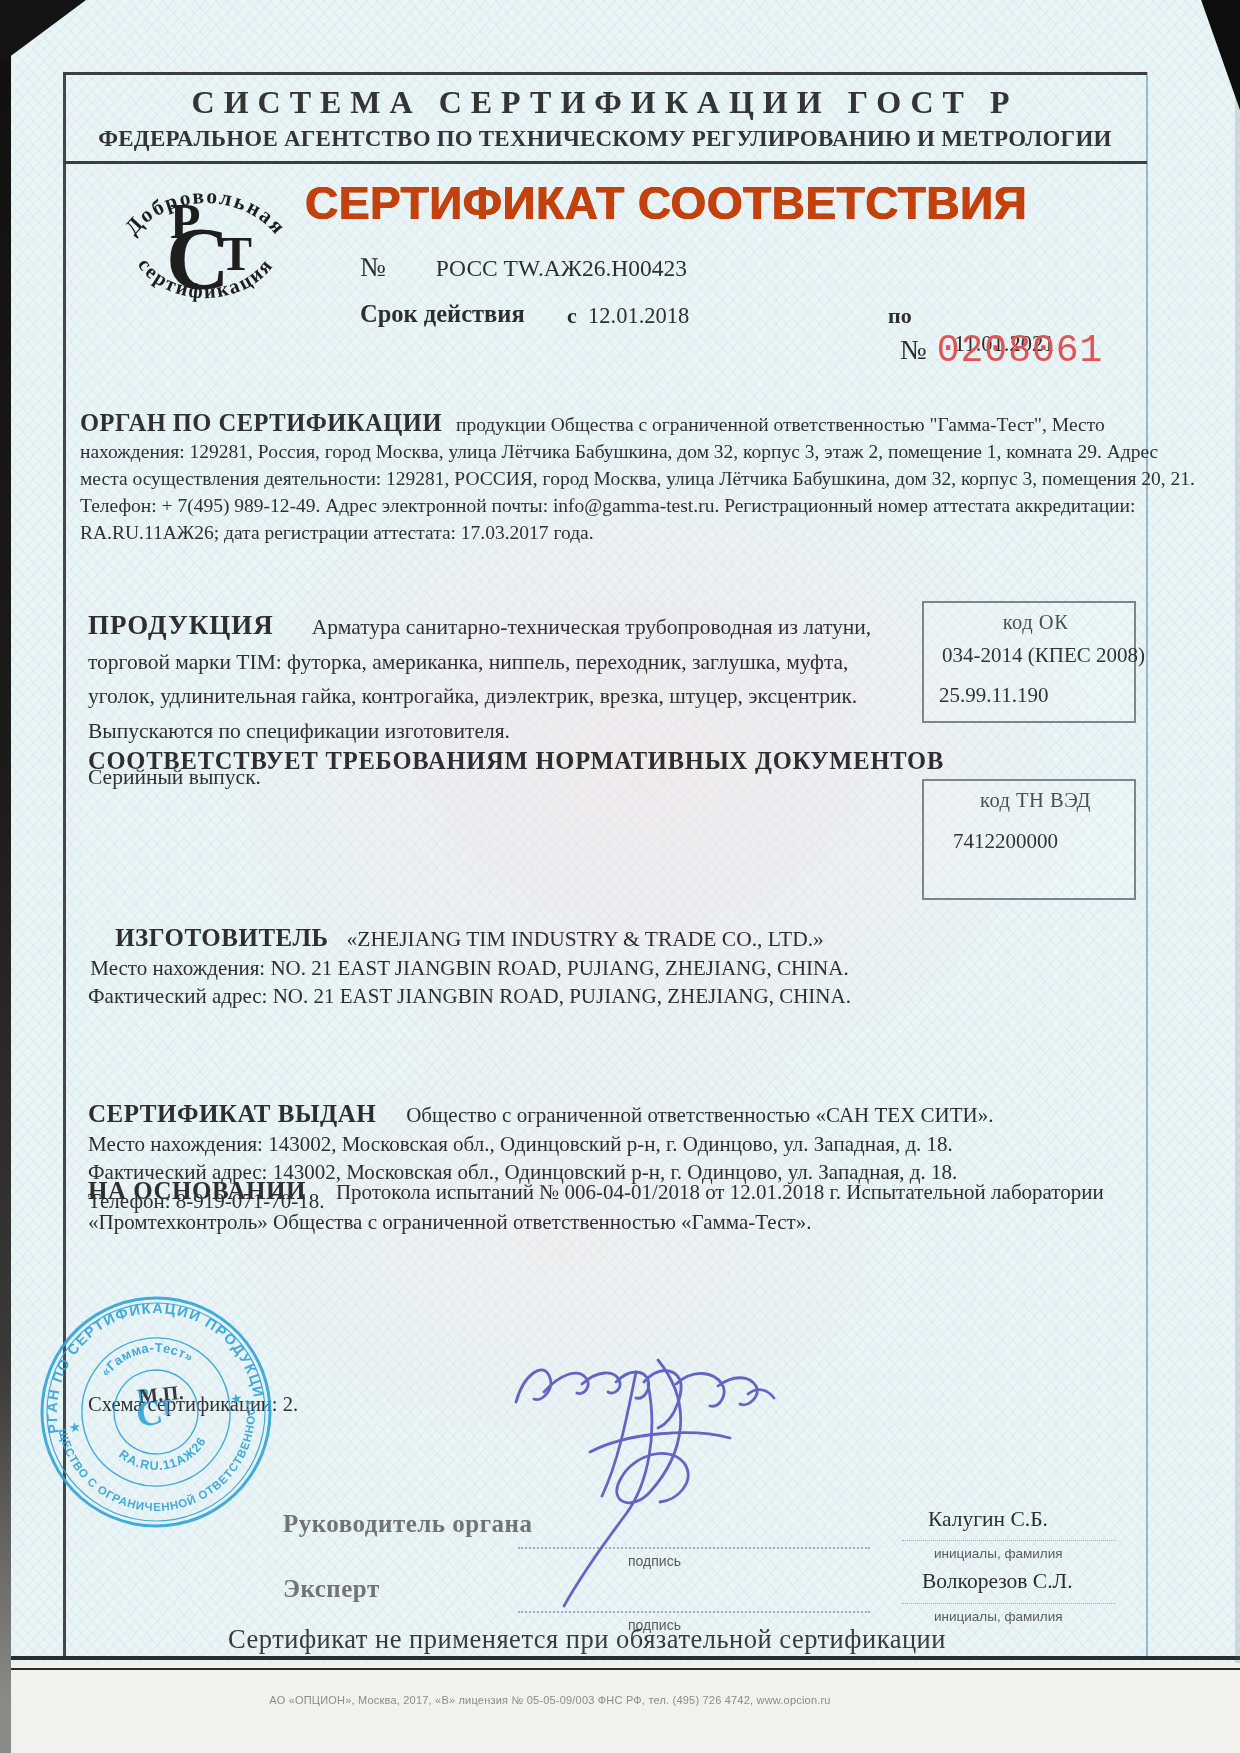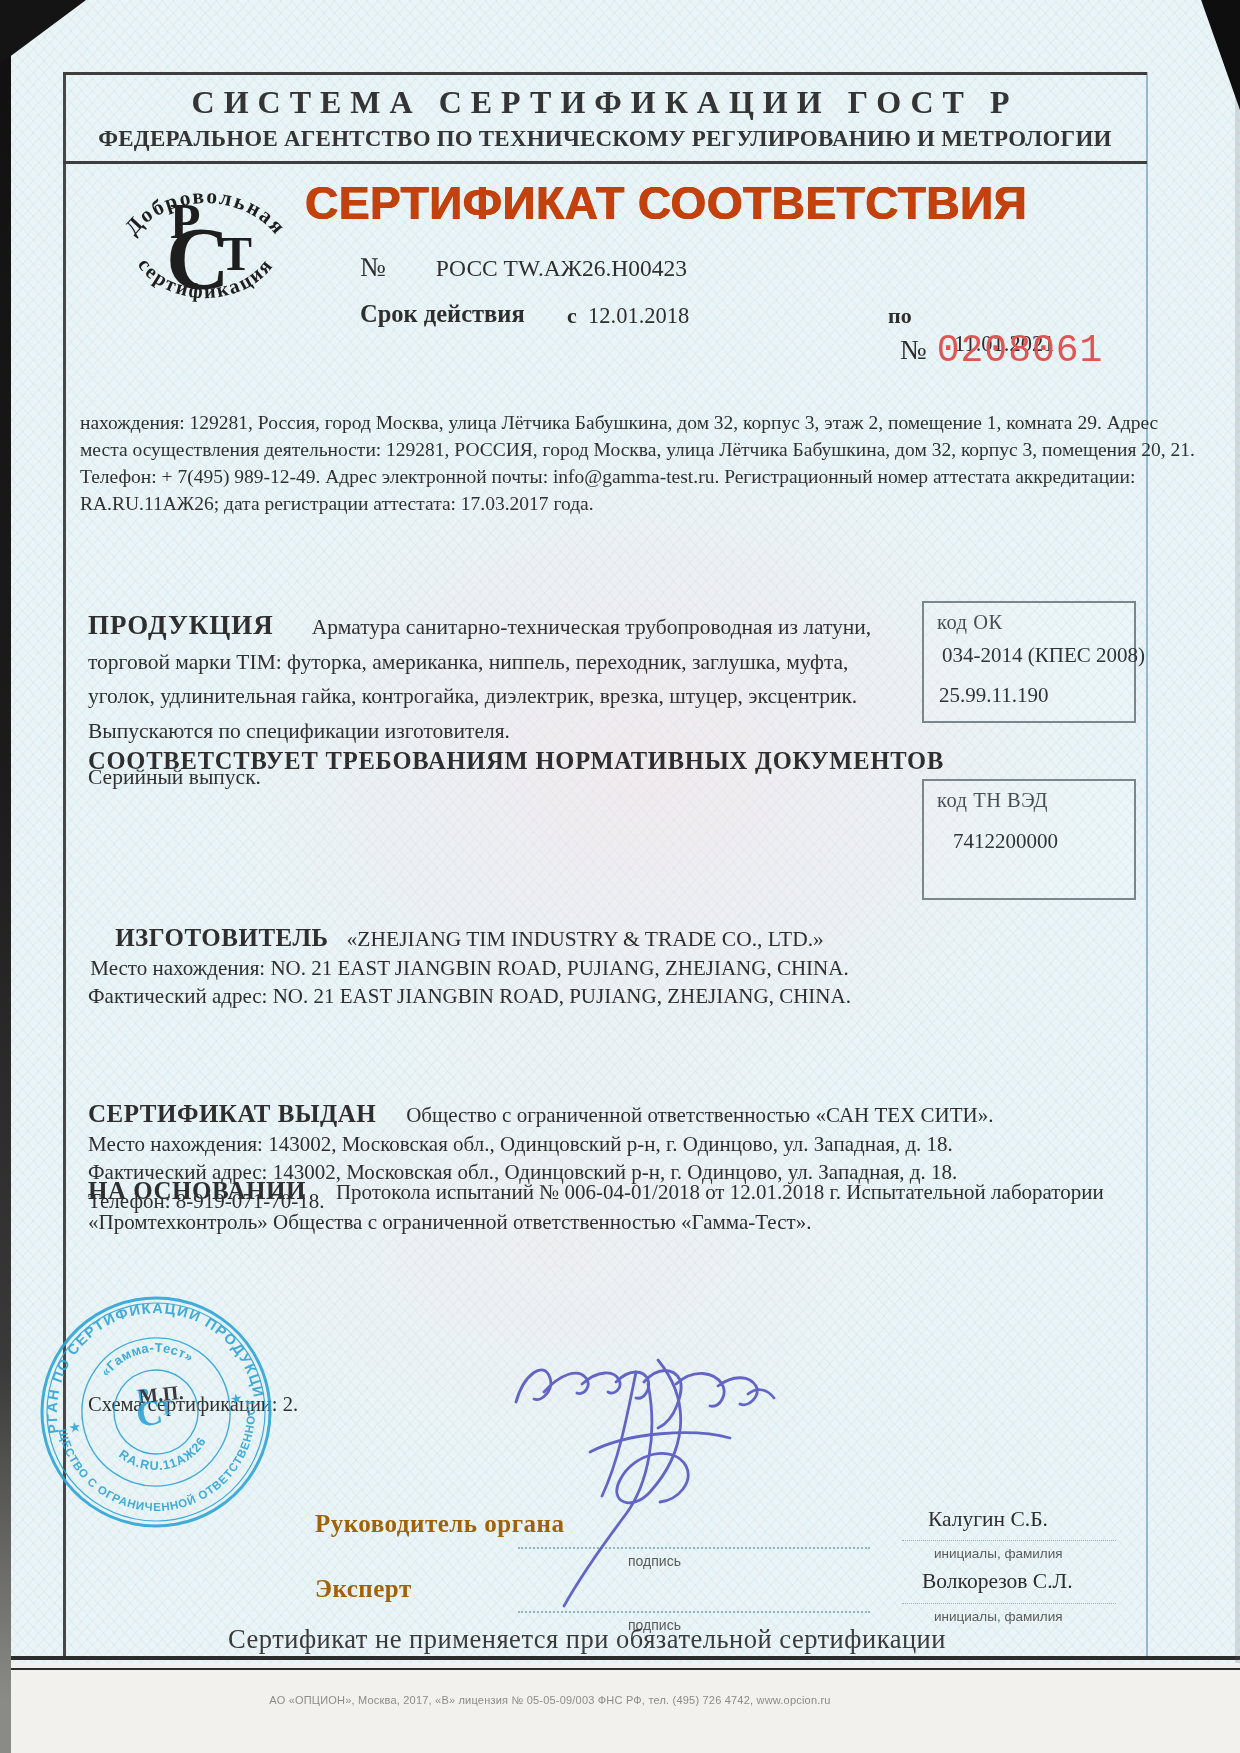--- a/index.html
+++ b/index.html
@@ -67,21 +67,21 @@
   .organ .slabel{font-size:24.5px;margin-right:14px;}
   .products{left:88px;top:608px;z-index:2;font-size:21.5px;line-height:34.5px;color:#2f2f2f;}
   .products .slabel{font-size:27px;margin-right:38px;letter-spacing:1px;}
   .products .serial{margin-top:12px;}
   .code-box{
     z-index:2;box-sizing:border-box;border:2px solid #79878d;background:rgba(255,255,255,0.12);
     padding:8px 0 0 13px;color:#35404a;
   }
   .ok-box{left:922px;top:601px;width:214px;height:122px;}
   .tnved-box{left:922px;top:779px;width:214px;height:121px;}
-  .code-box .clabel{font-size:20.5px;color:#474f55;letter-spacing:0.5px;}
+  .code-box .clabel{font-size:20.5px;color:#474f55;letter-spacing:0.5px;text-align:center;}
   .ok-box .v1{font-size:21px;margin-top:9px;margin-left:5px;color:#2e3338;}
   .ok-box .v2{font-size:21px;margin-top:15px;margin-left:2px;color:#2e3338;}
   .tnved-box .v1{font-size:21px;margin-top:17px;margin-left:16px;color:#2e3338;}
   .conformity{left:88px;top:747px;z-index:2;}
   .conformity .slabel{font-size:24.5px;letter-spacing:0.8px;}
   .conformity .sub{font-size:20px;margin-top:9px;margin-left:7px;}
   .manufacturer{left:88px;top:924px;z-index:2;font-size:21px;line-height:28.5px;text-align:center;}
   .manufacturer .slabel{font-size:25px;letter-spacing:0.5px;margin-right:18px;}
   .manufacturer .mname{font-size:21.5px;}
   .issued{left:88px;top:1100px;z-index:2;font-size:21px;line-height:28.5px;}
@@ -89,21 +89,21 @@
   .basis{left:88px;top:1176px;z-index:2;font-size:21px;line-height:30px;}
   .basis .slabel{font-size:25px;letter-spacing:0.5px;margin-right:30px;}
   .additional{left:88px;top:1390px;z-index:2;font-size:20.5px;line-height:29px;}
   .additional .slabel{font-size:25px;letter-spacing:0.5px;margin-right:22px;}
 
   
   .stamp-svg{left:28px;top:1284px;width:256px;height:256px;z-index:3;transform:rotate(-10deg);opacity:0.9;}
   .mp-mark{left:139px;top:1383px;z-index:4;font-size:20px;font-weight:bold;color:#39393b;transform:rotate(-6deg);}
   .sig-svg{left:468px;top:1322px;width:310px;height:300px;z-index:5;}
 
-  .role{z-index:2;font-weight:bold;font-size:25px;color:#a16207;letter-spacing:0.5px;margin-left:32px;}
+  .role{z-index:2;font-weight:bold;font-size:25px;color:#737373;letter-spacing:0.5px;}
   .role-head{left:283px;top:1510px;}
   .role-expert{left:283px;top:1575px;}
   .sig-line{z-index:2;border-bottom:2px dotted #93b3bd;height:0;}
   .line-sig-head{left:518px;top:1547px;width:352px;}
   .line-name-head{left:902px;top:1540px;width:214px;border-bottom-width:1.5px;}
   .line-sig-expert{left:518px;top:1611px;width:352px;}
   .line-name-expert{left:902px;top:1603px;width:214px;border-bottom-width:1.5px;}
   .caption{z-index:2;font-family:"Liberation Sans", sans-serif;font-size:14px;color:#5a5a5a;}
   .cap-sig-head{left:628px;top:1553px;}
   .cap-name-head{left:934px;top:1546px;font-size:13.5px;}
@@ -167,20 +167,21 @@
   <span class="to-l">по</span>
   <span class="to-d">11.01.2021</span>
 </div>
 
 <div class="abs form-num">
   <span class="no">№</span>
   <span class="digits">0208061</span>
 </div>
 
 <div class="abs organ">
+  <div class="nowrap"><span class="slabel">ОРГАН ПО СЕРТИФИКАЦИИ</span><span>продукции Общества с ограниченной ответственностью "Гамма-Тест", Место</span></div>
   <div class="nowrap">нахождения: 129281, Россия, город Москва, улица Лётчика Бабушкина, дом 32, корпус 3, этаж 2, помещение 1, комната 29. Адрес</div>
   <div class="nowrap">места осуществления деятельности: 129281, РОССИЯ, город Москва, улица Лётчика Бабушкина, дом 32, корпус 3, помещения 20, 21.</div>
   <div class="nowrap">Телефон: + 7(495) 989-12-49. Адрес электронной почты: info@gamma-test.ru. Регистрационный номер аттестата аккредитации:</div>
   <div class="nowrap">RA.RU.11АЖ26; дата регистрации аттестата: 17.03.2017 года.</div>
 </div>
 
 <div class="abs products">
   <div class="nowrap"><span class="slabel">ПРОДУКЦИЯ</span><span>Арматура санитарно-техническая трубопроводная из латуни,</span></div>
   <div class="nowrap">торговой марки TIM: футорка, американка, ниппель, переходник, заглушка, муфта,</div>
   <div class="nowrap">уголок, удлинительная гайка, контрогайка, диэлектрик, врезка, штуцер, эксцентрик.</div>

